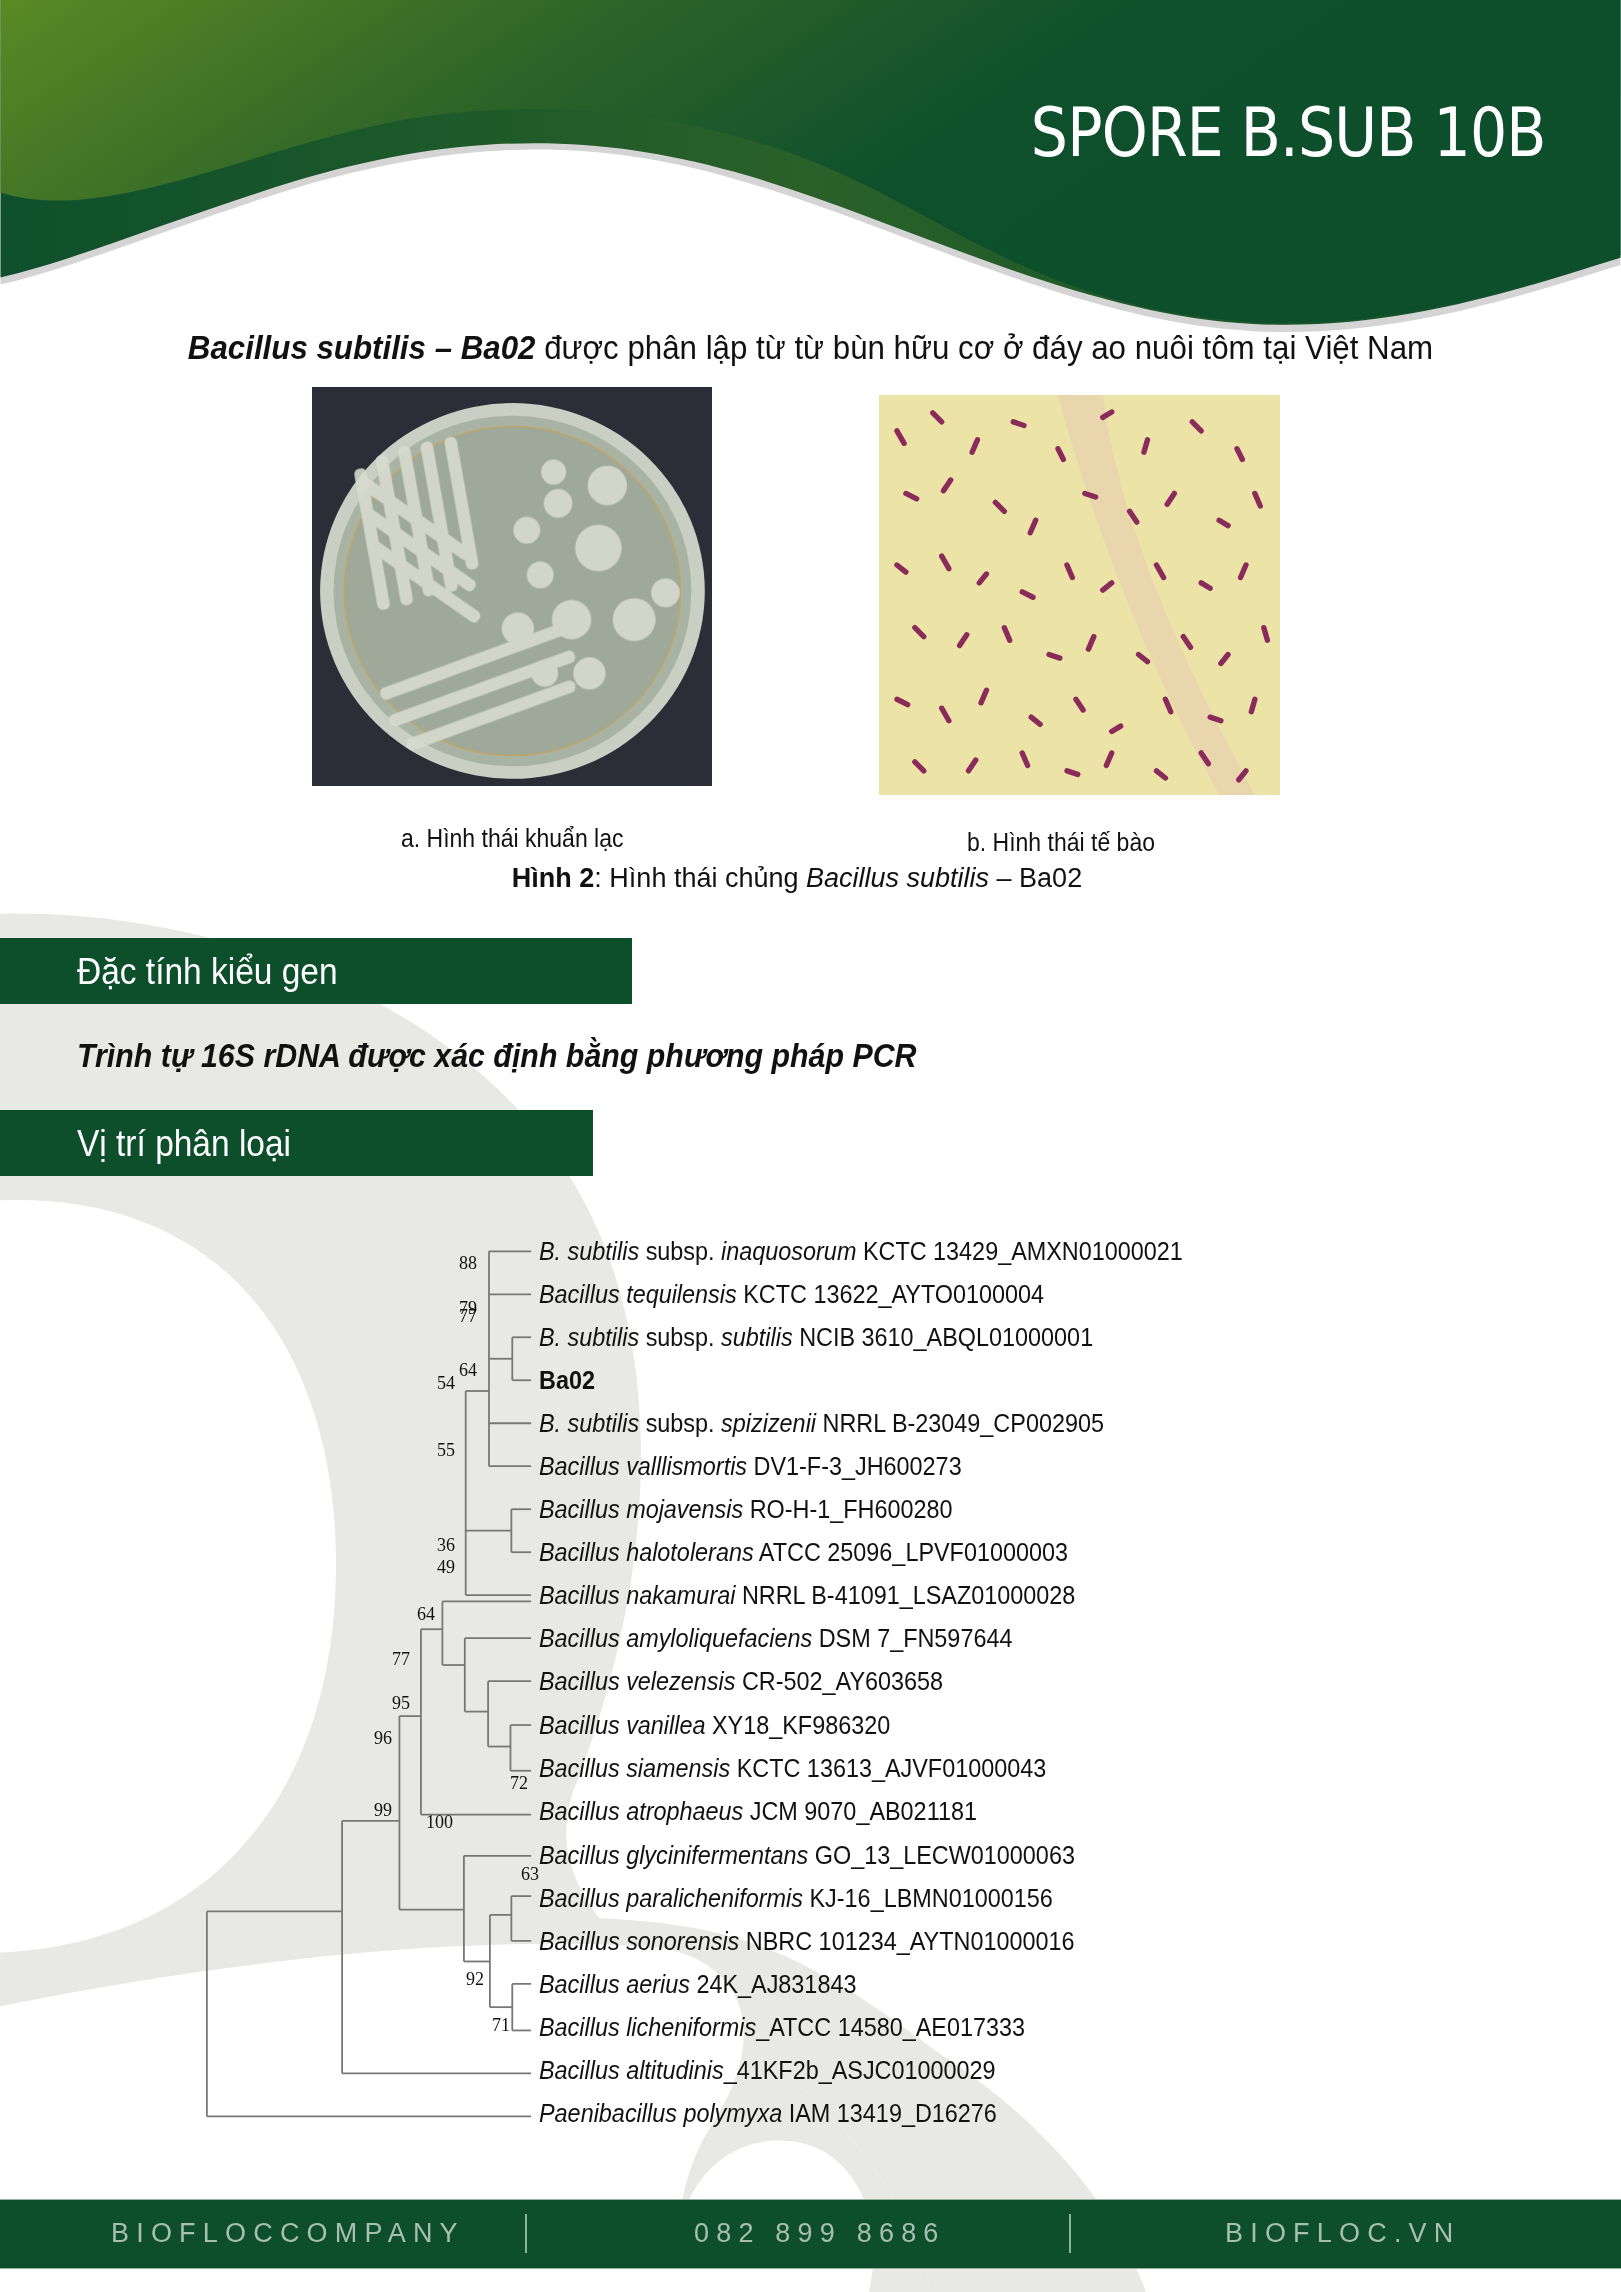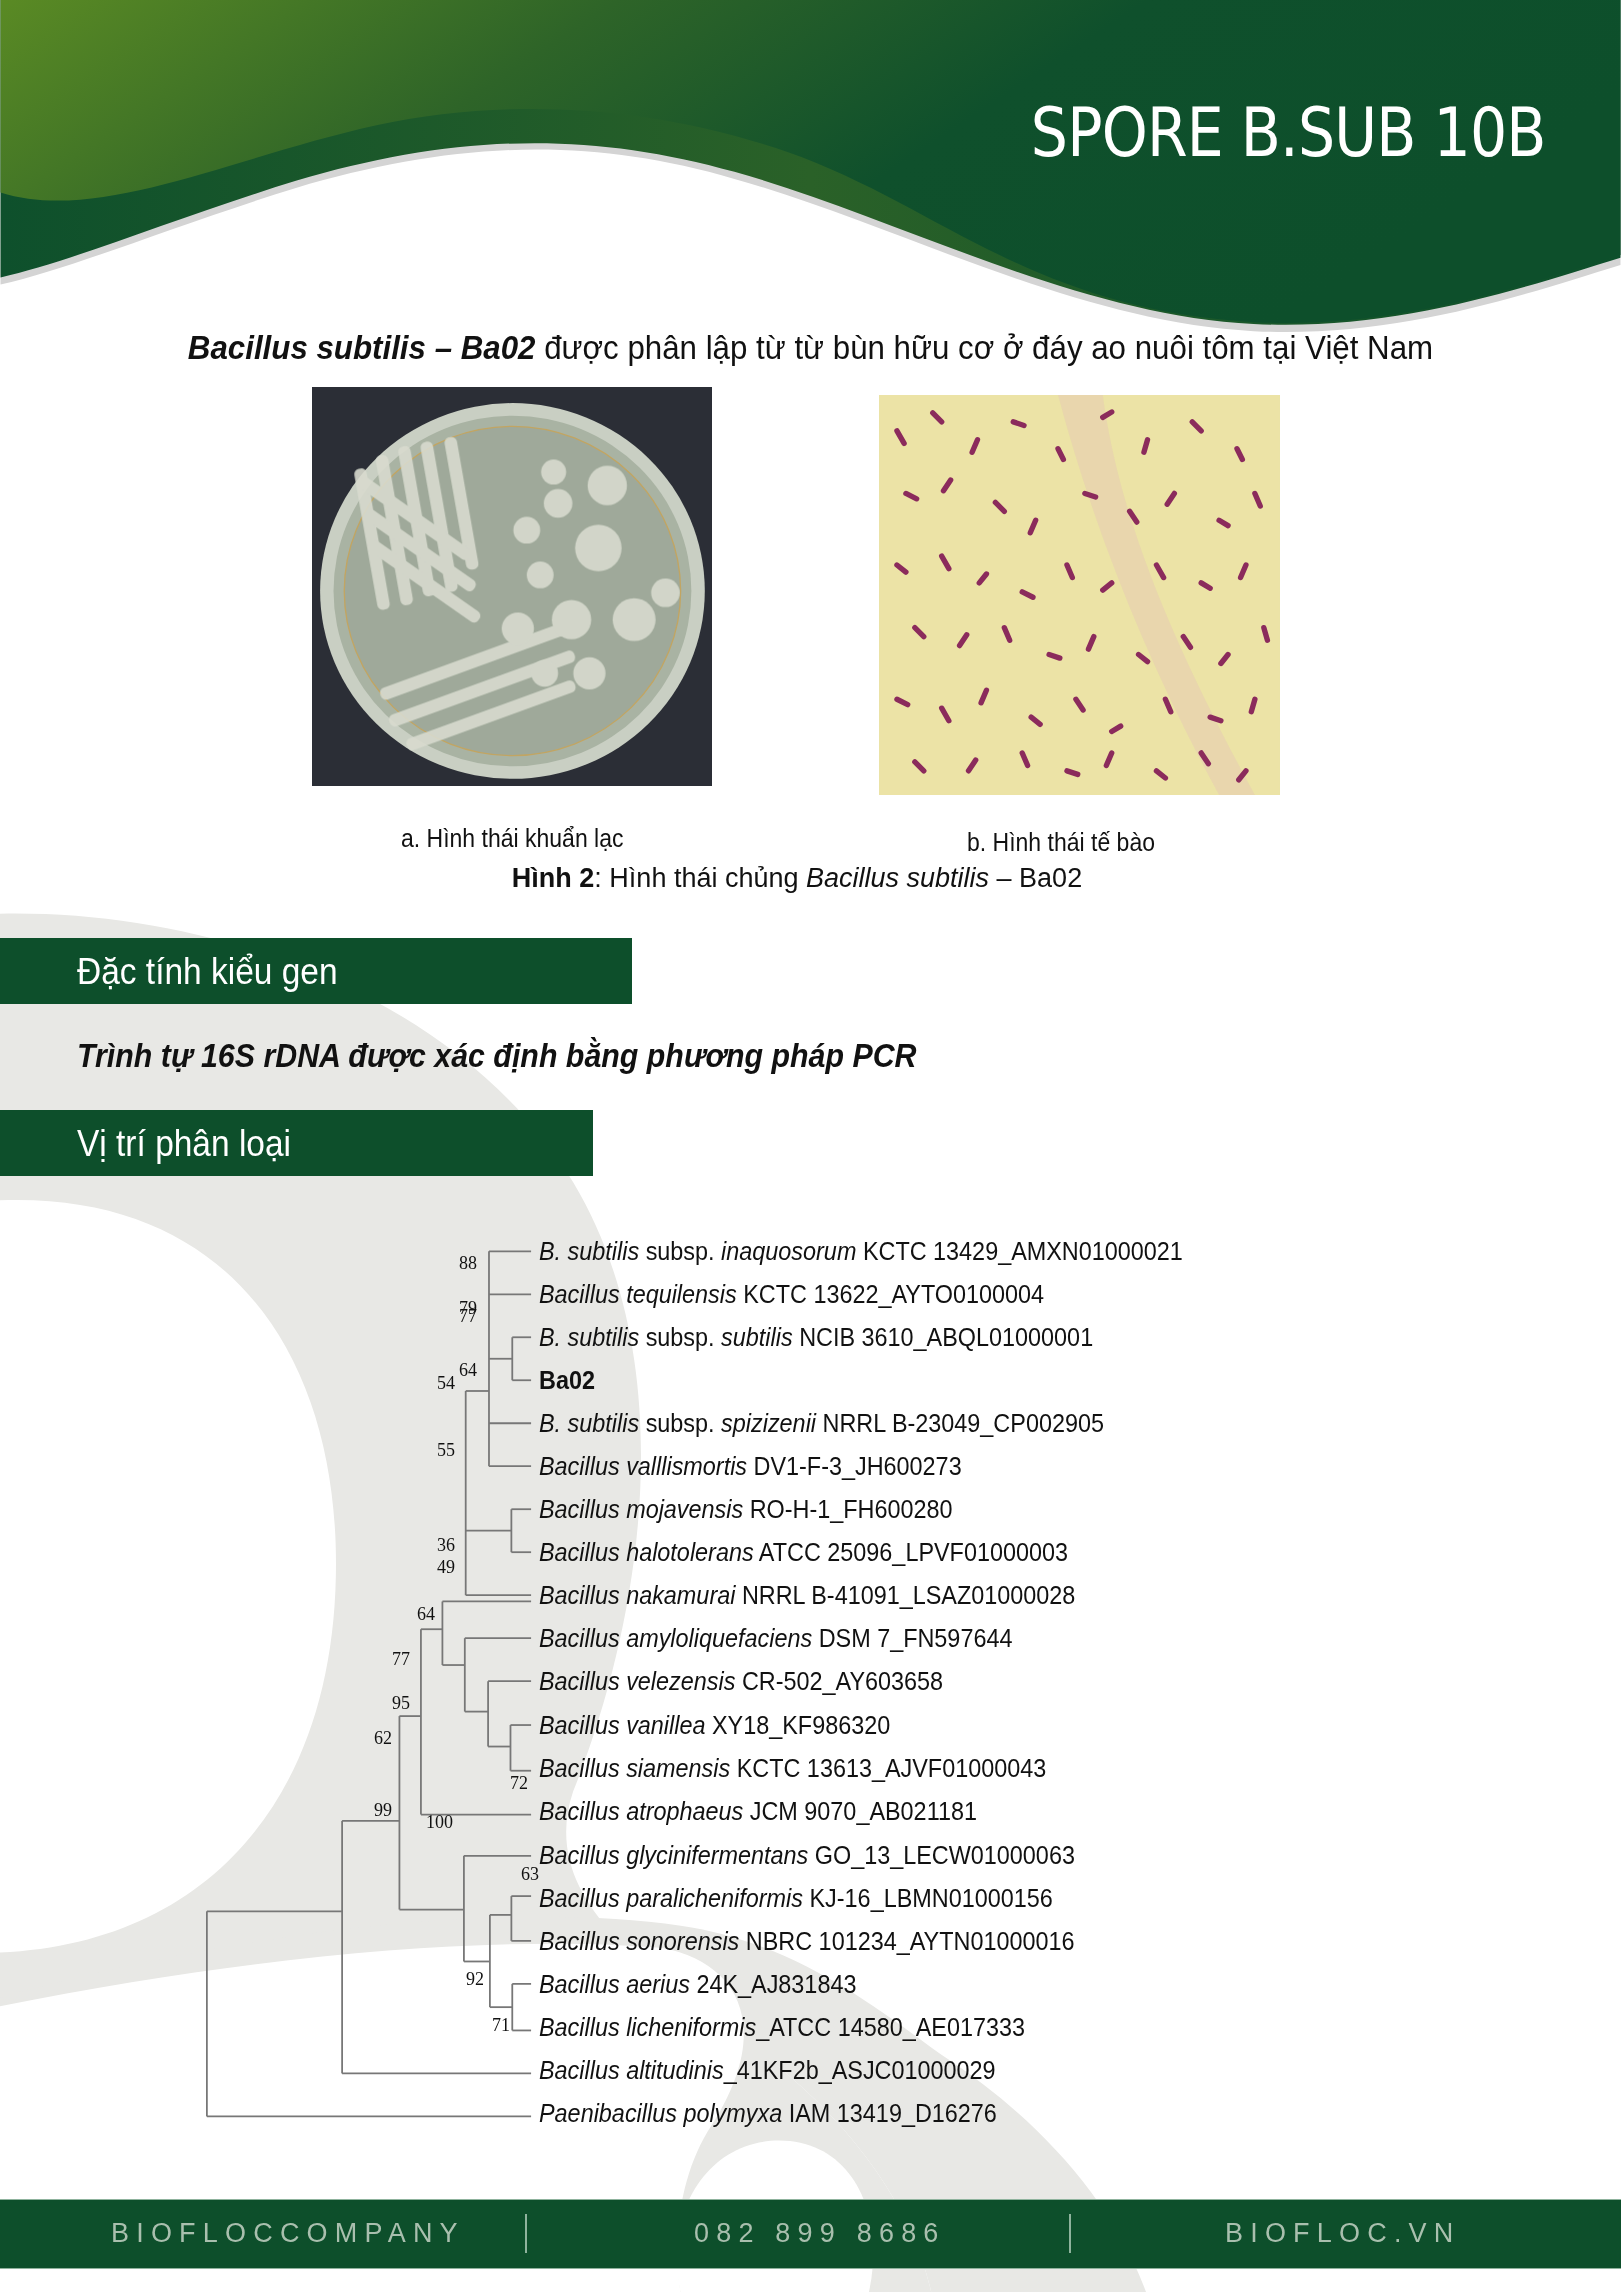--- a/index.html
+++ b/index.html
@@ -266,21 +266,21 @@
 <div class="bs" style="left:459px; top:1306px;">77</div>
 <div class="bs" style="left:459px; top:1274px;margin-top:24px;">79</div>
 <div class="bs" style="left:459px; top:1360px;">64</div>
 <div class="bs" style="left:437px; top:1373px;">54</div>
 <div class="bs" style="left:437px; top:1440px;">55</div>
 <div class="bs" style="left:437px; top:1535px;">36</div>
 <div class="bs" style="left:437px; top:1557px;">49</div>
 <div class="bs" style="left:417px; top:1604px;">64</div>
 <div class="bs" style="left:392px; top:1649px;">77</div>
 <div class="bs" style="left:392px; top:1693px;">95</div>
-<div class="bs" style="left:374px; top:1728px;">62</div>
+<div class="bs" style="left:374px; top:1728px;">96</div>
 <div class="bs" style="left:374px; top:1800px;">99</div>
 <div class="bs" style="left:510px; top:1773px;">72</div>
 <div class="bs" style="left:521px; top:1864px;">63</div>
 <div class="bs" style="left:426px; top:1812px;">100</div>
 <div class="bs" style="left:466px; top:1969px;">92</div>
 <div class="bs" style="left:492px; top:2015px;">71</div>
 
 <div class="footer">
   <div class="item" style="left:111px;">BIOFLOCCOMPANY</div>
   <div class="divider" style="left:525px;"></div>

